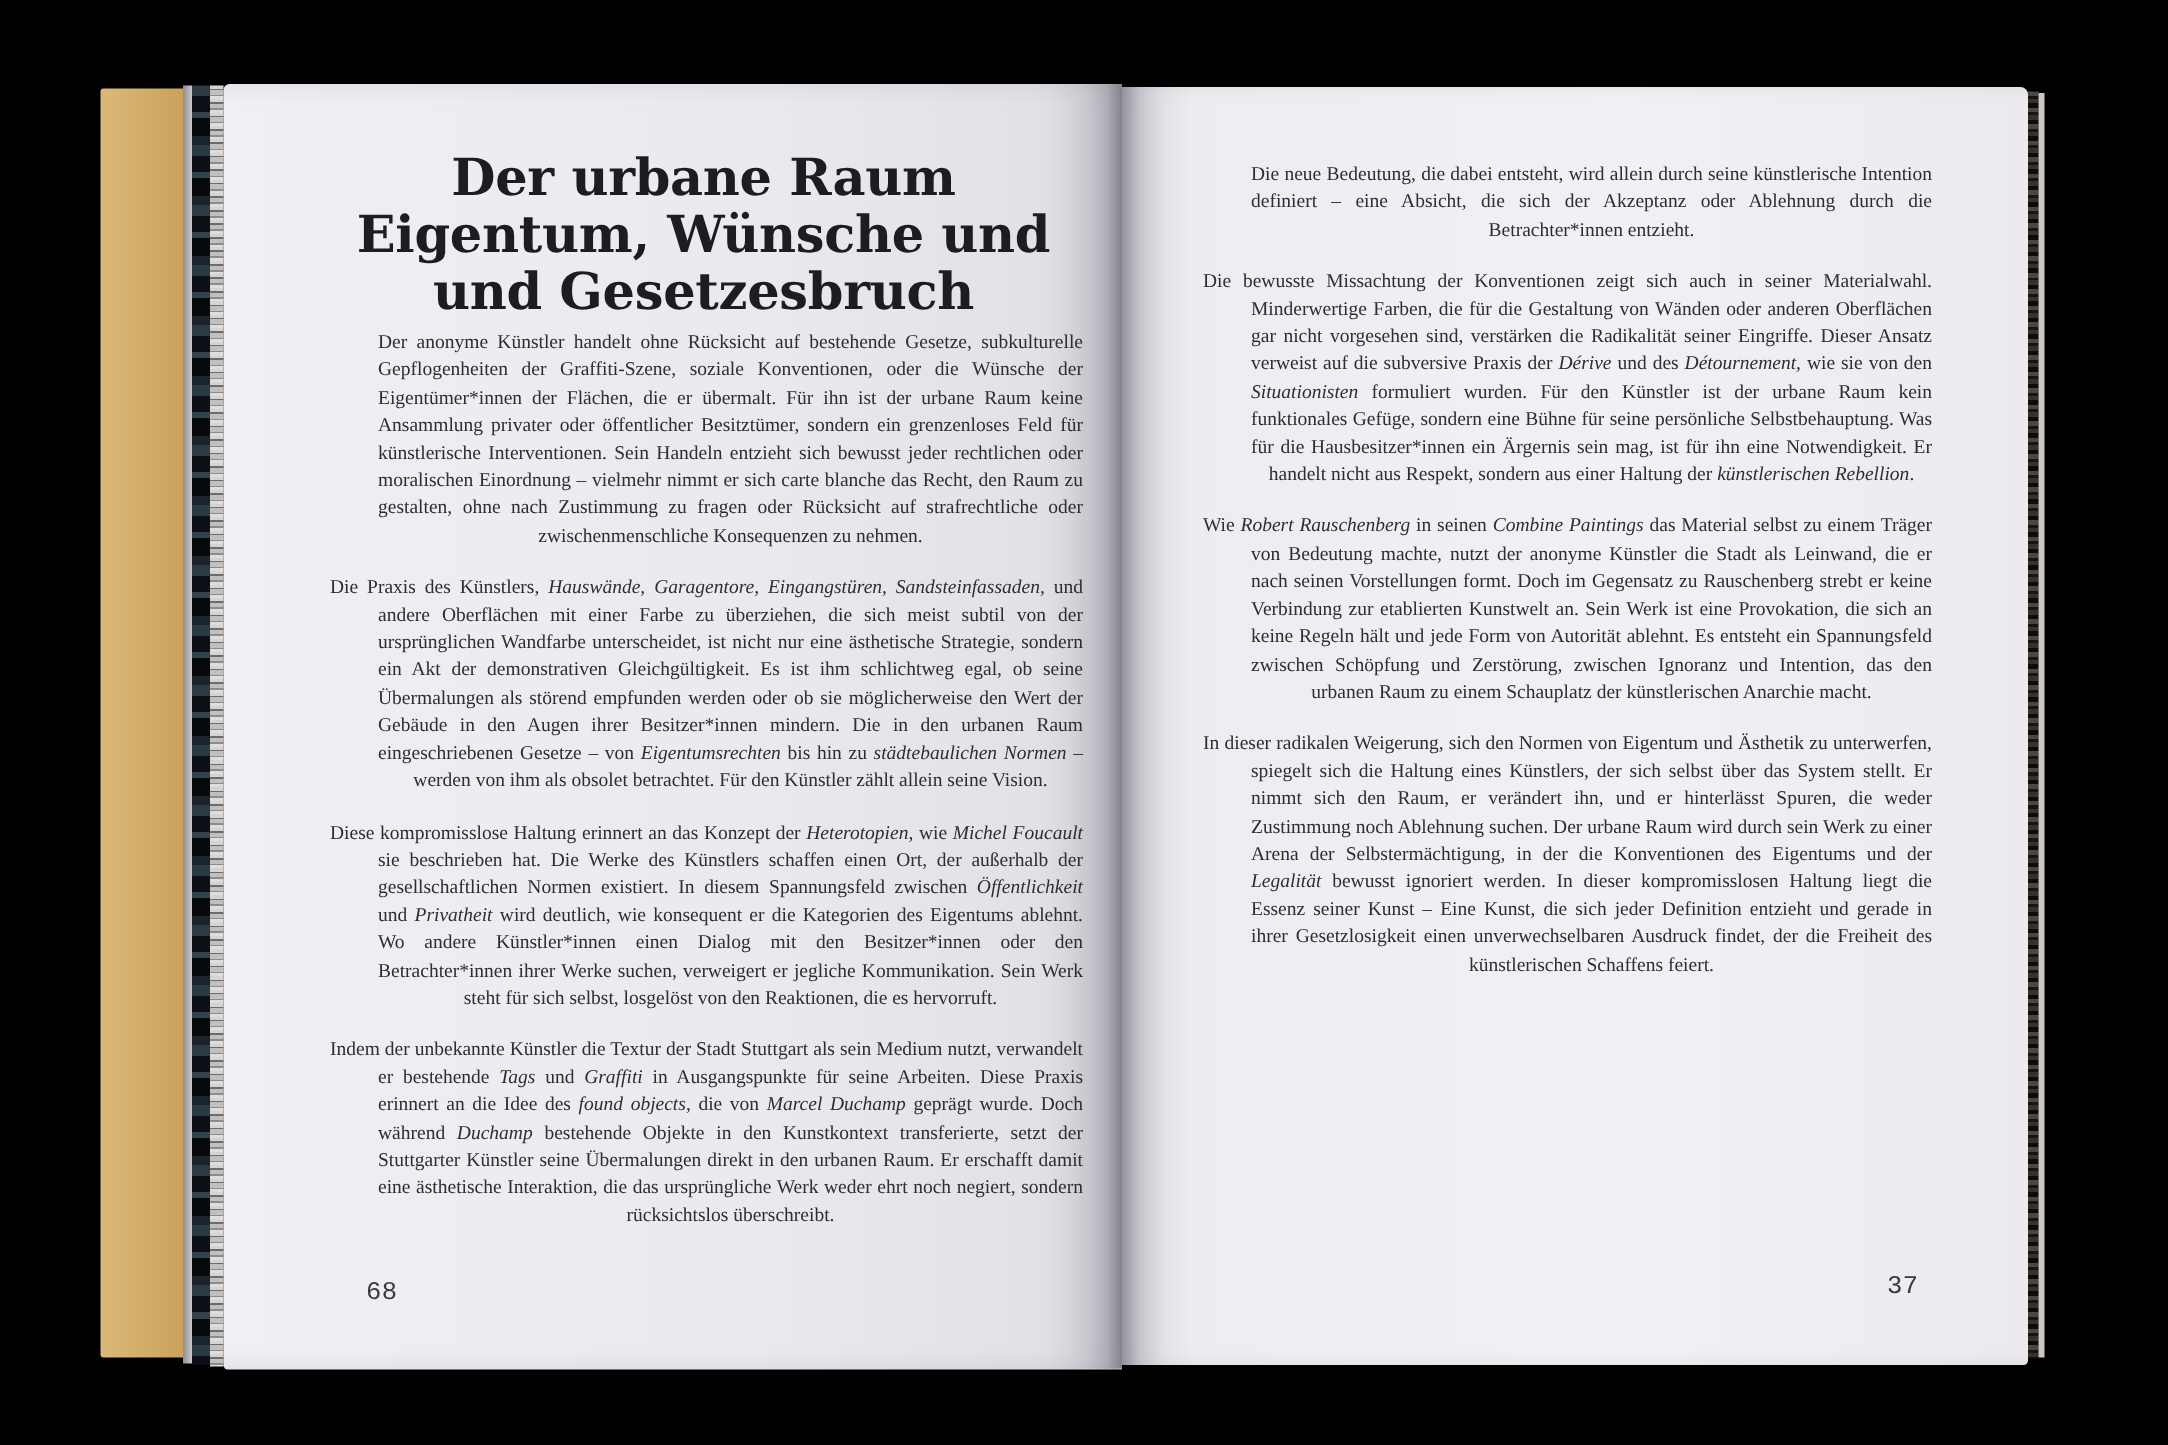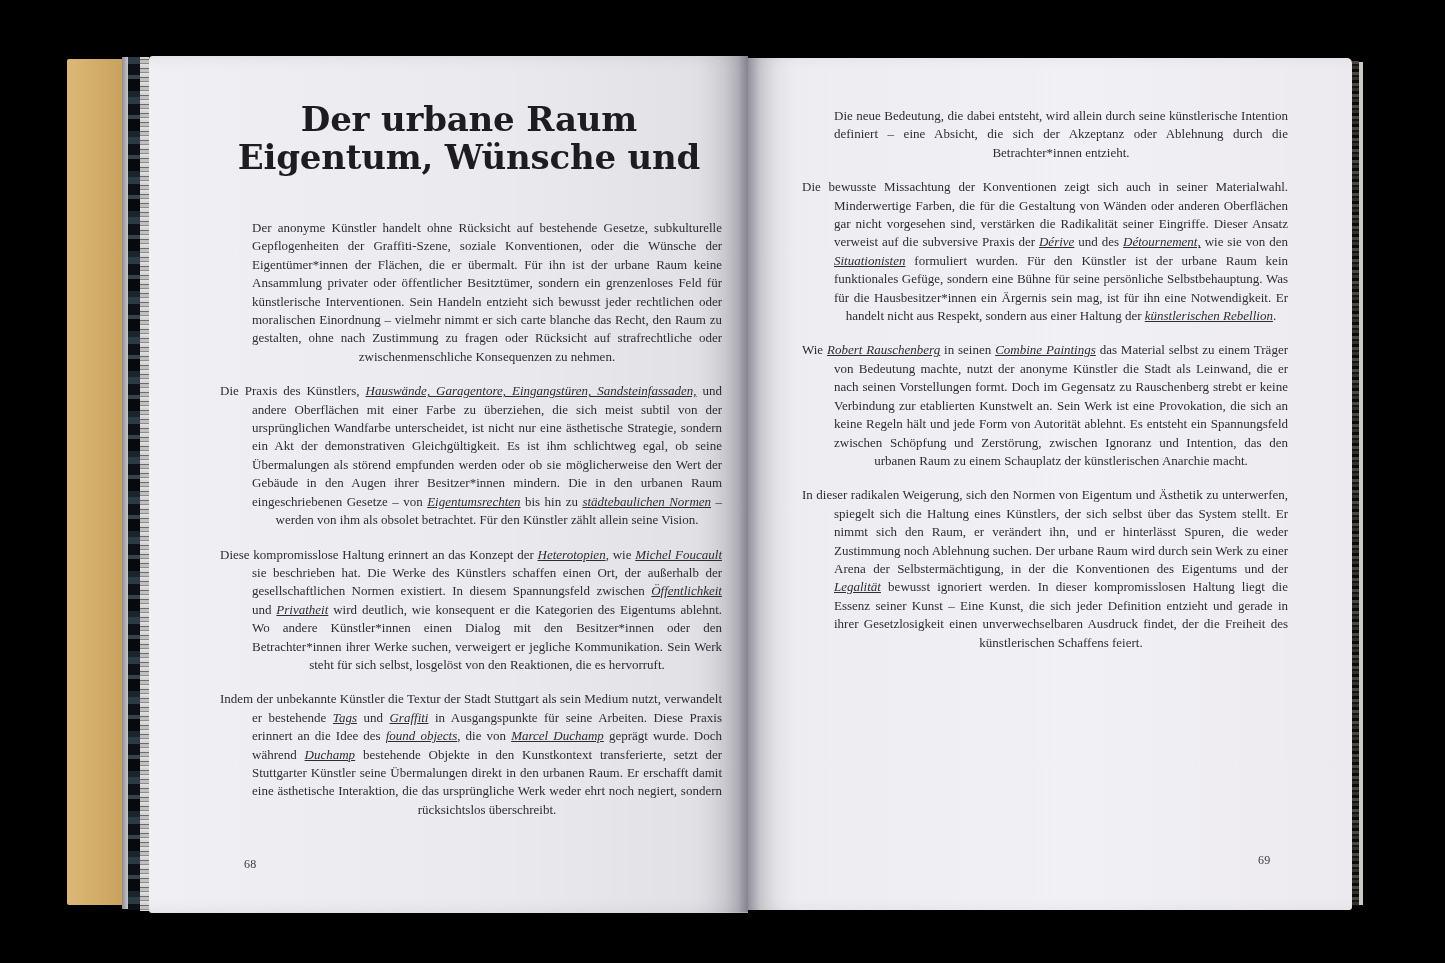--- a/index.html
+++ b/index.html
@@ -75,60 +75,61 @@
   .left-body  { left:55px; top:147px; width:534px; }
   .right-body { left:38px; top:33px;  width:518px; }
 
   .para {
     margin:16px; padding-left:32px;
     font-size:13px; line-height:18.4px;
     text-align:justify; text-align-last:center;
     color:#2e2d33;
   }
   .para.hang { text-indent:-32px; }
-  .para i { font-style:italic;text-decoration:underline; }
+  .para i { font-style:italic; }
 
   .page-number {
-    position:absolute; font-size:12px; color:#3a393f; letter-spacing:0.3px;
+    position:absolute; font-size:17px; color:#3a393f; letter-spacing:0.3px;font-family:Liberation Mono, monospace;
   }
   .page-number-left  { left:95px; bottom:41px; }
   .page-number-right { left:510px; bottom:42px; }
 </style>
 </head>
 <body>
 
 <div class="scene">
 
   <div class="cover-spine"></div>
   <div class="edge-gap-line"></div>
   <div class="photo-pages-edge"></div>
   <div class="paper-pages-edge"></div>
 
   <div class="page left-page">
     <div class="chapter-title">
       <div>Der urbane Raum</div>
       <div>Eigentum, Wünsche und</div>
+      <div>und Gesetzesbruch</div>
     </div>
     <div class="body-column left-body">
         <p class="para"><span>Der anonyme Künstler handelt ohne Rücksicht auf bestehende Gesetze, subkulturelle Gepflogenheiten der Graffiti-Szene, soziale Konventionen, oder die Wünsche der Eigentümer*innen der Flächen, die er übermalt. Für ihn ist der urbane Raum keine Ansammlung privater oder öffentlicher Besitztümer, sondern ein grenzenloses Feld für künstlerische Interventionen. Sein Handeln entzieht sich bewusst jeder rechtlichen oder moralischen Einordnung – vielmehr nimmt er sich carte blanche das Recht, den Raum zu gestalten, ohne nach Zustimmung zu fragen oder Rücksicht auf strafrechtliche oder zwischenmenschliche Konsequenzen zu nehmen.</span></p>
         <p class="para hang"><span>Die Praxis des Künstlers, </span><i>Hauswände, Garagentore, Eingangstüren, Sandsteinfassaden,</i><span> und andere Oberflächen mit einer Farbe zu überziehen, die sich meist subtil von der ursprünglichen Wandfarbe unterscheidet, ist nicht nur eine ästhetische Strategie, sondern ein Akt der demonstrativen Gleichgültigkeit. Es ist ihm schlichtweg egal, ob seine Übermalungen als störend empfunden werden oder ob sie möglicherweise den Wert der Gebäude in den Augen ihrer Besitzer*innen mindern. Die in den urbanen Raum eingeschriebenen Gesetze – von </span><i>Eigentumsrechten</i><span> bis hin zu </span><i>städtebaulichen Normen</i><span> – werden von ihm als obsolet betrachtet. Für den Künstler zählt allein seine Vision.</span></p>
         <p class="para hang"><span>Diese kompromisslose Haltung erinnert an das Konzept der </span><i>Heterotopien</i><span>, wie </span><i>Michel Foucault</i><span> sie beschrieben hat. Die Werke des Künstlers schaffen einen Ort, der außerhalb der gesellschaftlichen Normen existiert. In diesem Spannungsfeld zwischen </span><i>Öffentlichkeit</i><span> und </span><i>Privatheit</i><span> wird deutlich, wie konsequent er die Kategorien des Eigentums ablehnt. Wo andere Künstler*innen einen Dialog mit den Besitzer*innen oder den Betrachter*innen ihrer Werke suchen, verweigert er jegliche Kommunikation. Sein Werk steht für sich selbst, losgelöst von den Reaktionen, die es hervorruft.</span></p>
         <p class="para hang"><span>Indem der unbekannte Künstler die Textur der Stadt Stuttgart als sein Medium nutzt, verwandelt er bestehende </span><i>Tags</i><span> und </span><i>Graffiti</i><span> in Ausgangspunkte für seine Arbeiten. Diese Praxis erinnert an die Idee des </span><i>found objects</i><span>, die von </span><i>Marcel Duchamp</i><span> geprägt wurde. Doch während </span><i>Duchamp</i><span> bestehende Objekte in den Kunstkontext transferierte, setzt der Stuttgarter Künstler seine Übermalungen direkt in den urbanen Raum. Er erschafft damit eine ästhetische Interaktion, die das ursprüngliche Werk weder ehrt noch negiert, sondern rücksichtslos überschreibt.</span></p>
       </div>
     <div class="page-number page-number-left">68</div>
   </div>
 
   <div class="page right-page">
     <div class="body-column right-body">
         <p class="para"><span>Die neue Bedeutung, die dabei entsteht, wird allein durch seine künstlerische Intention definiert – eine Absicht, die sich der Akzeptanz oder Ablehnung durch die Betrachter*innen entzieht.</span></p>
         <p class="para hang"><span>Die bewusste Missachtung der Konventionen zeigt sich auch in seiner Materialwahl. Minderwertige Farben, die für die Gestaltung von Wänden oder anderen Oberflächen gar nicht vorgesehen sind, verstärken die Radikalität seiner Eingriffe. Dieser Ansatz verweist auf die subversive Praxis der </span><i>Dérive</i><span> und des </span><i>Détournement,</i><span> wie sie von den </span><i>Situationisten</i><span> formuliert wurden. Für den Künstler ist der urbane Raum kein funktionales Gefüge, sondern eine Bühne für seine persönliche Selbstbehauptung. Was für die Hausbesitzer*innen ein Ärgernis sein mag, ist für ihn eine Notwendigkeit. Er handelt nicht aus Respekt, sondern aus einer Haltung der </span><i>künstlerischen Rebellion</i><span>.</span></p>
         <p class="para hang"><span>Wie </span><i>Robert Rauschenberg</i><span> in seinen </span><i>Combine Paintings</i><span> das Material selbst zu einem Träger von Bedeutung machte, nutzt der anonyme Künstler die Stadt als Leinwand, die er nach seinen Vorstellungen formt. Doch im Gegensatz zu Rauschenberg strebt er keine Verbindung zur etablierten Kunstwelt an. Sein Werk ist eine Provokation, die sich an keine Regeln hält und jede Form von Autorität ablehnt. Es entsteht ein Spannungsfeld zwischen Schöpfung und Zerstörung, zwischen Ignoranz und Intention, das den urbanen Raum zu einem Schauplatz der künstlerischen Anarchie macht.</span></p>
         <p class="para hang"><span>In dieser radikalen Weigerung, sich den Normen von Eigentum und Ästhetik zu unterwerfen, spiegelt sich die Haltung eines Künstlers, der sich selbst über das System stellt. Er nimmt sich den Raum, er verändert ihn, und er hinterlässt Spuren, die weder Zustimmung noch Ablehnung suchen. Der urbane Raum wird durch sein Werk zu einer Arena der Selbstermächtigung, in der die Konventionen des Eigentums und der </span><i>Legalität</i><span> bewusst ignoriert werden. In dieser kompromisslosen Haltung liegt die Essenz seiner Kunst – Eine Kunst, die sich jeder Definition entzieht und gerade in ihrer Gesetzlosigkeit einen unverwechselbaren Ausdruck findet, der die Freiheit des künstlerischen Schaffens feiert.</span></p>
       </div>
-    <div class="page-number page-number-right">69</div>
+    <div class="page-number page-number-right">37</div>
   </div>
 
   <div class="gutter-shadow"></div>
 
   <div class="right-pages-edge"></div>
   <div class="right-cover-line"></div>
 
 </div>
 
 </body></html>

